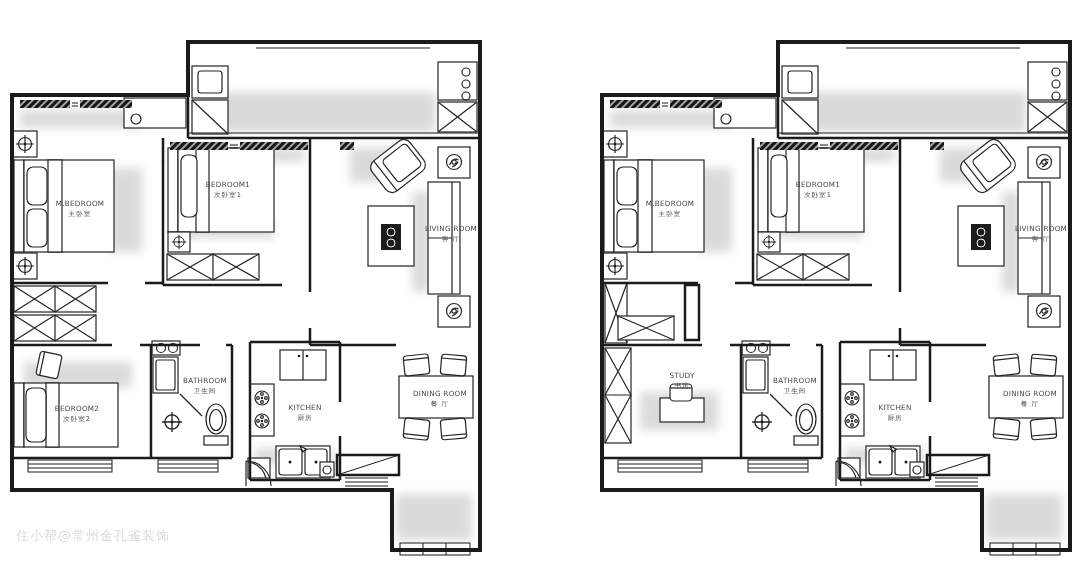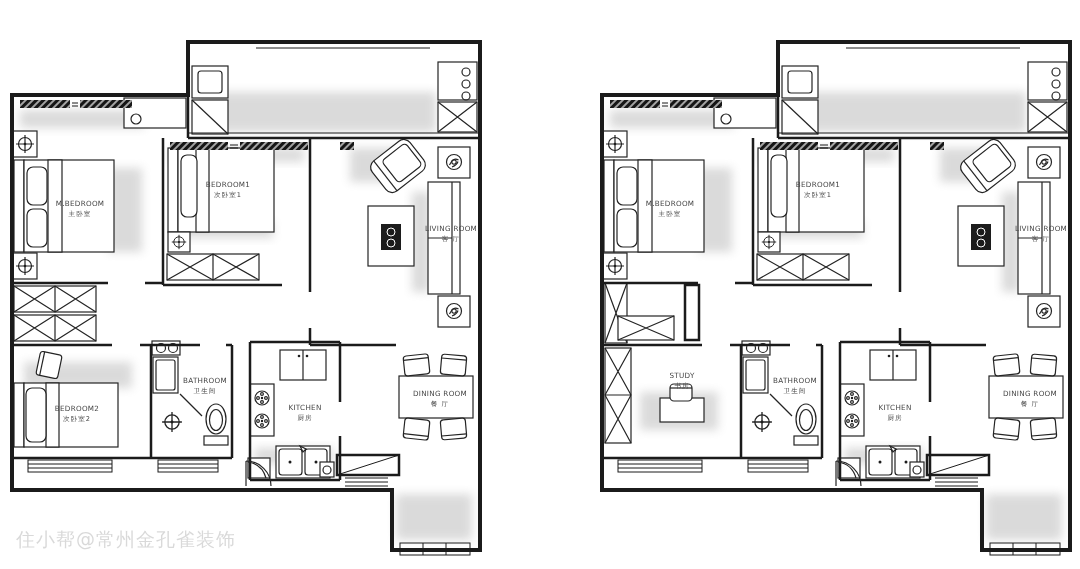--- a/index.html
+++ b/index.html
@@ -9,21 +9,21 @@
   .wall{stroke:#1b1b1b;fill:none;stroke-linecap:butt;}
   .w4{stroke-width:4;}
   .w25{stroke-width:2.5;}
   .w1{stroke-width:1;}
   .furn{stroke:#242424;fill:#ffffff;stroke-width:1.2;}
   .furnline{stroke:#242424;fill:none;stroke-width:1.2;}
   .dark{fill:#1c1c1c;stroke:none;}
   .shadow{fill:#8f8f8f;opacity:.32;filter:url(#soft);stroke:none;}
   .lbl{font-size:7.2px;fill:#454545;text-anchor:middle;letter-spacing:.3px;}
   .lblzh{font-size:6.6px;fill:#454545;text-anchor:middle;letter-spacing:1px;}
-  #watermark{position:absolute;left:16px;top:527px;font-size:19px;letter-spacing:1px;
+  #watermark{position:absolute;left:16px;top:527px;font-size:13px;letter-spacing:1px;
              color:rgba(120,120,120,0.28);user-select:none;}
 </style>
 </head>
 <body>
 
 <div id="stage">
 <svg id="planSvg" width="1080" height="569" viewBox="0 0 1080 569" xmlns="http://www.w3.org/2000/svg">
   <defs>
     <filter id="soft" x="-40%" y="-40%" width="180%" height="180%">
       <feGaussianBlur stdDeviation="5"></feGaussianBlur>

